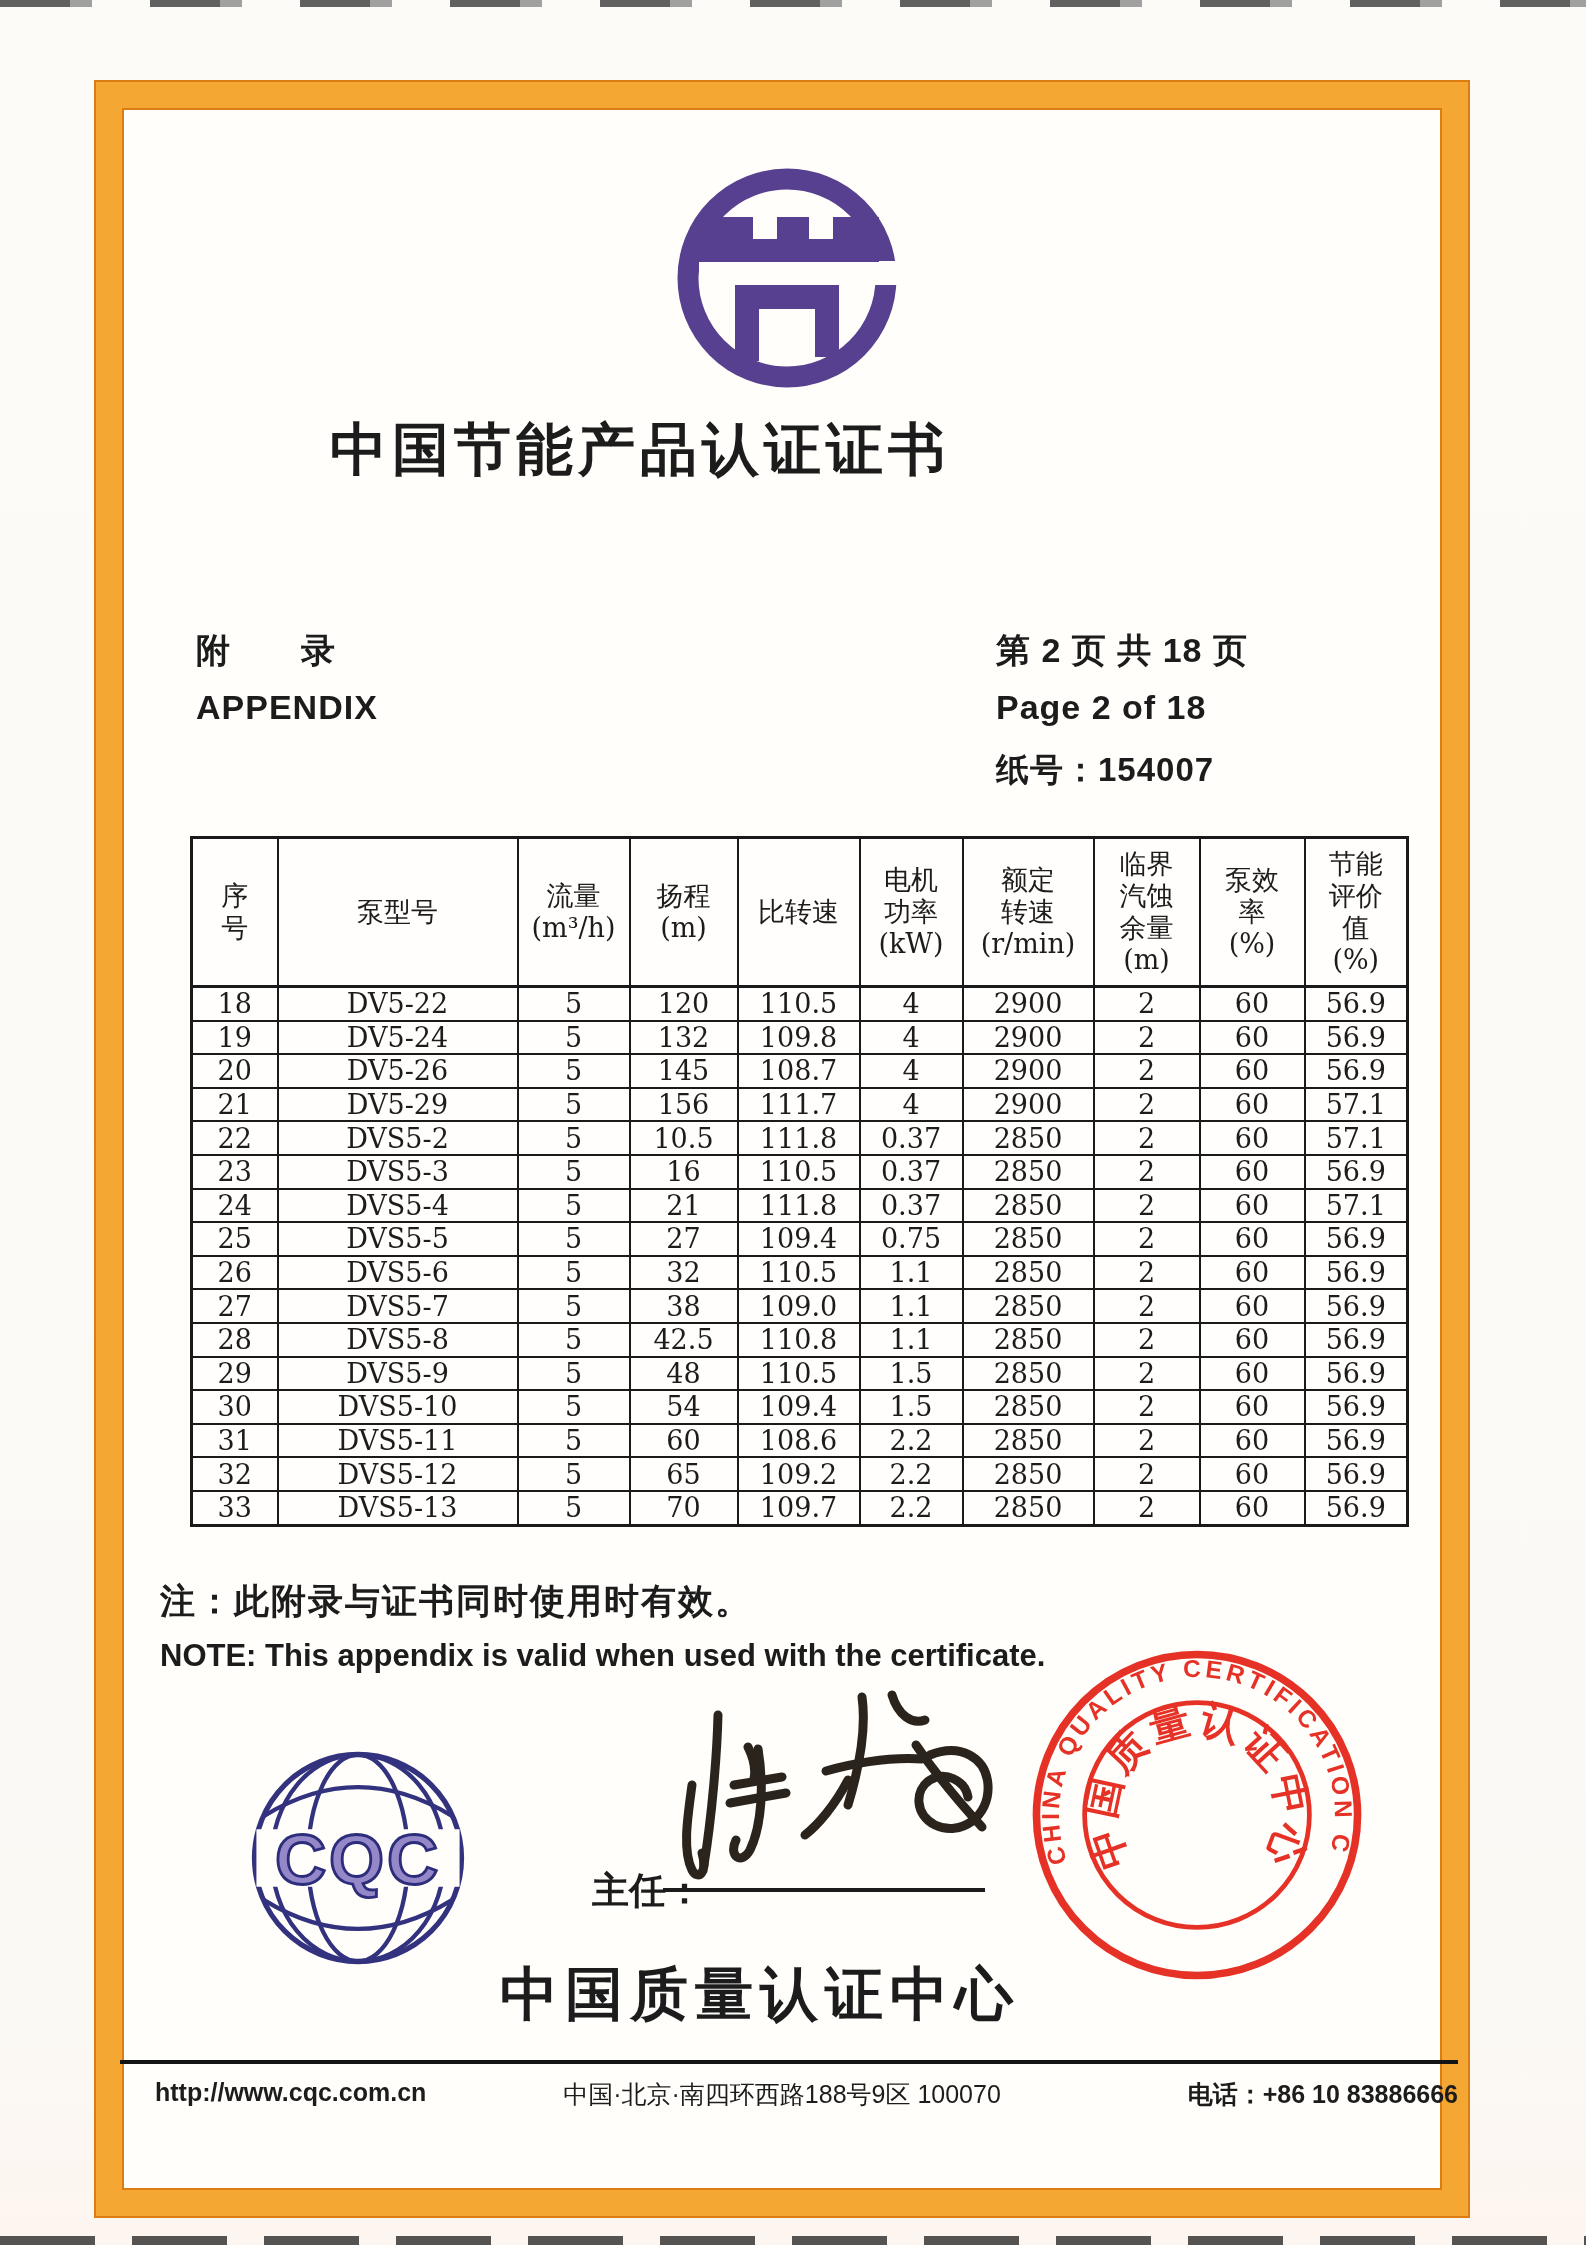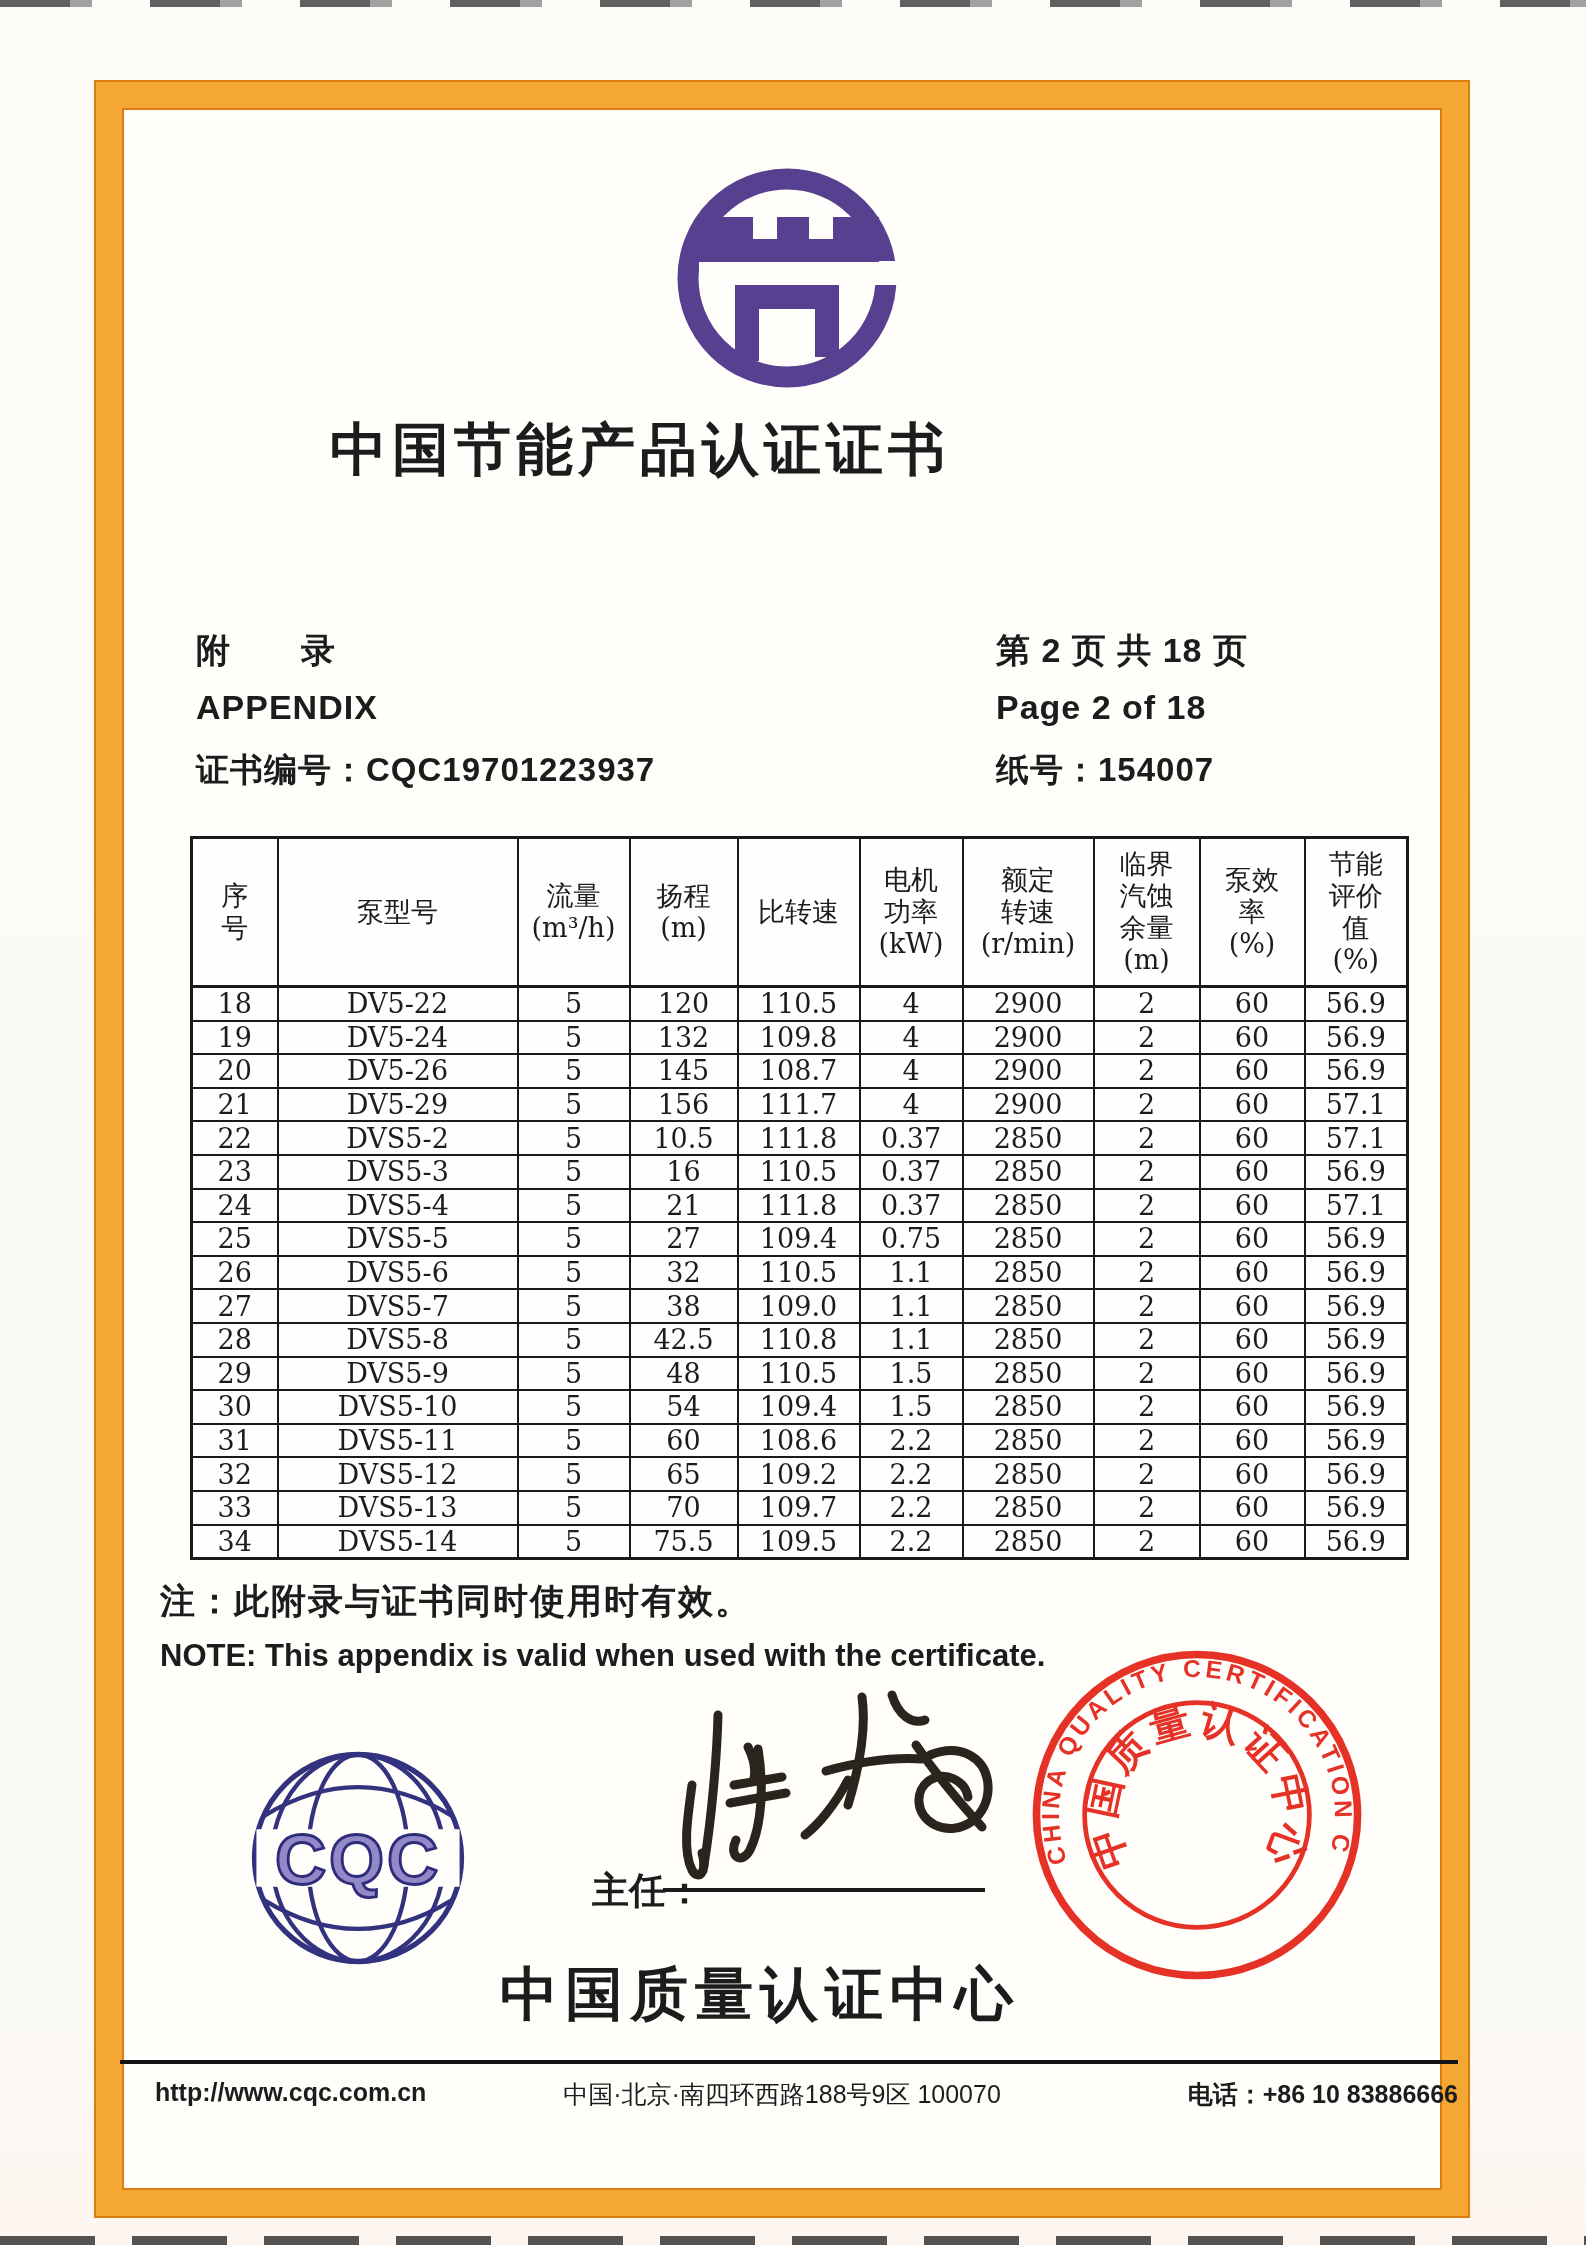--- a/index.html
+++ b/index.html
@@ -70,21 +70,20 @@
 
     <rect class="shape" x="68" y="127" width="104" height="24"></rect>
     <rect class="shape" x="68" y="127" width="24" height="76"></rect>
     <rect class="shape" x="148" y="127" width="24" height="72"></rect>
   </svg>
 
   <div class="abs title">中国节能产品认证证书</div>
 
   <div class="abs meta" style="left:160px;top:628px">附　　录</div>
   <div class="abs meta" style="left:160px;top:688px">APPENDIX</div>
-  <div class="abs meta cert" style="left:160px;top:748px">证书编号：CQC19701223937</div>
 
   <div class="abs meta" style="left:960px;top:628px">第 2 页 共 18 页</div>
   <div class="abs meta" style="left:960px;top:688px">Page 2 of 18</div>
   <div class="abs meta cert" style="left:960px;top:748px">纸号：154007</div>
 
   <table class="spec-table">
     <colgroup>
         <col style="width: 86px;">
         <col style="width: 240px;">
         <col style="width: 112px;">
@@ -331,32 +330,20 @@
           <td>DVS5-13</td>
           <td>5</td>
           <td>70</td>
           <td>109.7</td>
           <td>2.2</td>
           <td>2850</td>
           <td>2</td>
           <td>60</td>
           <td>56.9</td>
         </tr>
-        <tr>
-          <td>34</td>
-          <td>DVS5-14</td>
-          <td>5</td>
-          <td>75.5</td>
-          <td>109.5</td>
-          <td>2.2</td>
-          <td>2850</td>
-          <td>2</td>
-          <td>60</td>
-          <td>56.9</td>
-        </tr>
       </tbody>
   </table>
 
   <div class="abs note-cn">注：此附录与证书同时使用时有效。</div>
   <div class="abs note-en"><span style="font-weight:bold">NOTE:</span><span class="rest"> This appendix is valid when used with the certificate.</span></div>
 
   <svg class="abs globe" style="left:243px;top:1743px" width="230" height="230" viewBox="0 0 240 240">
     <circle class="line" cx="120" cy="120" r="108" stroke-width="5.5"></circle>
     <ellipse class="line" cx="120" cy="120" rx="52" ry="108" stroke-width="4.5"></ellipse>
     <ellipse class="line" cx="120" cy="120" rx="90" ry="108" stroke-width="4.5"></ellipse>

